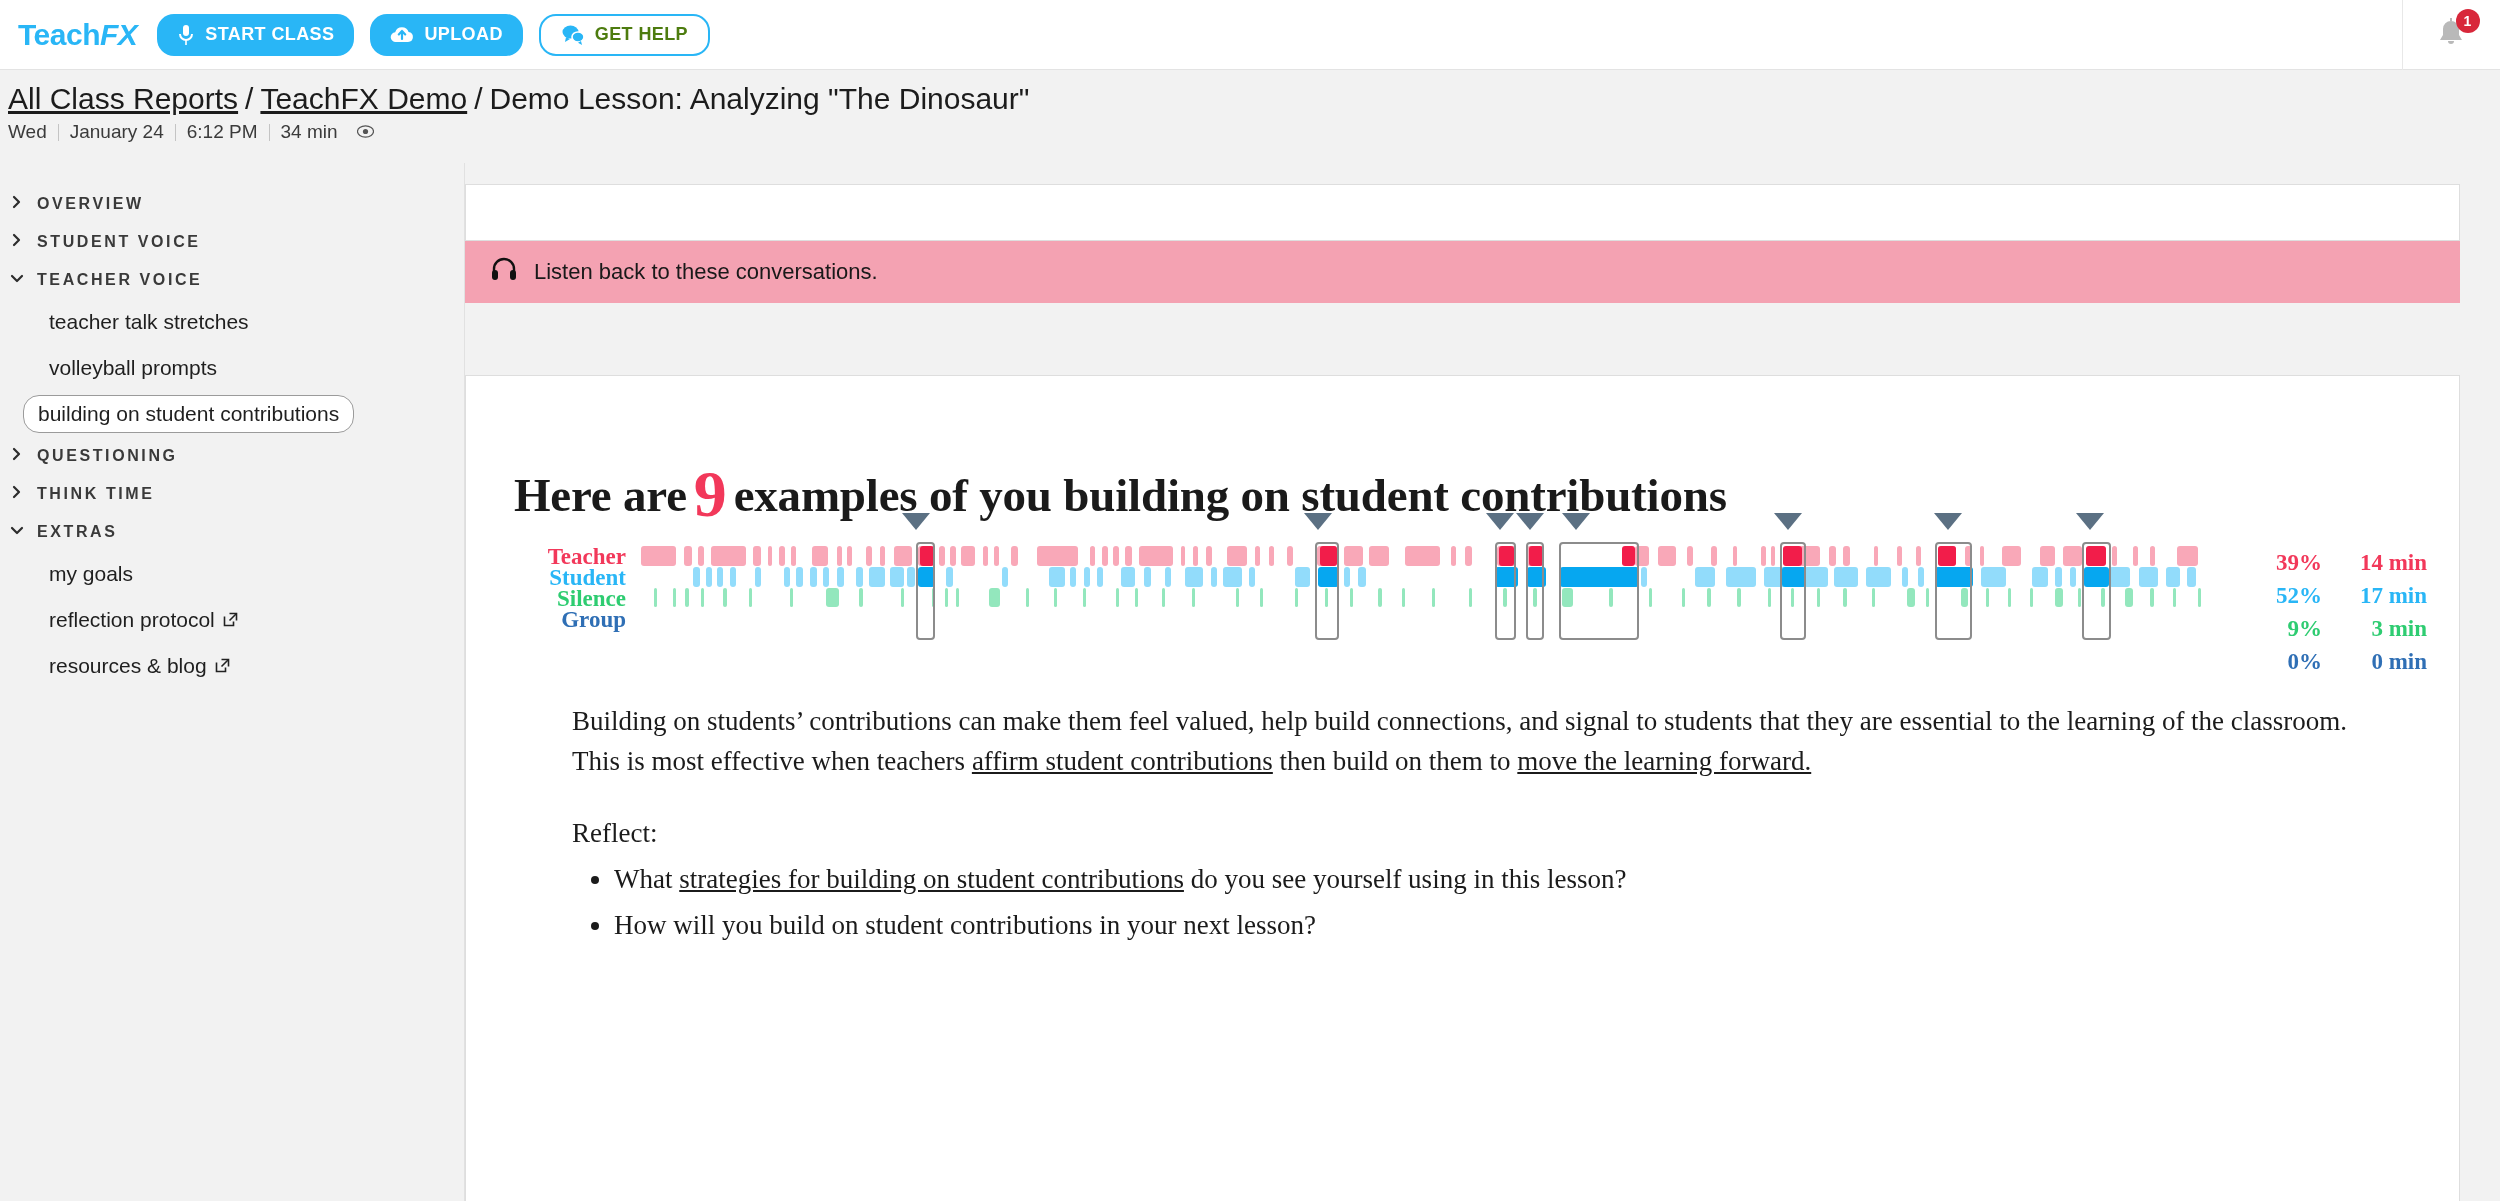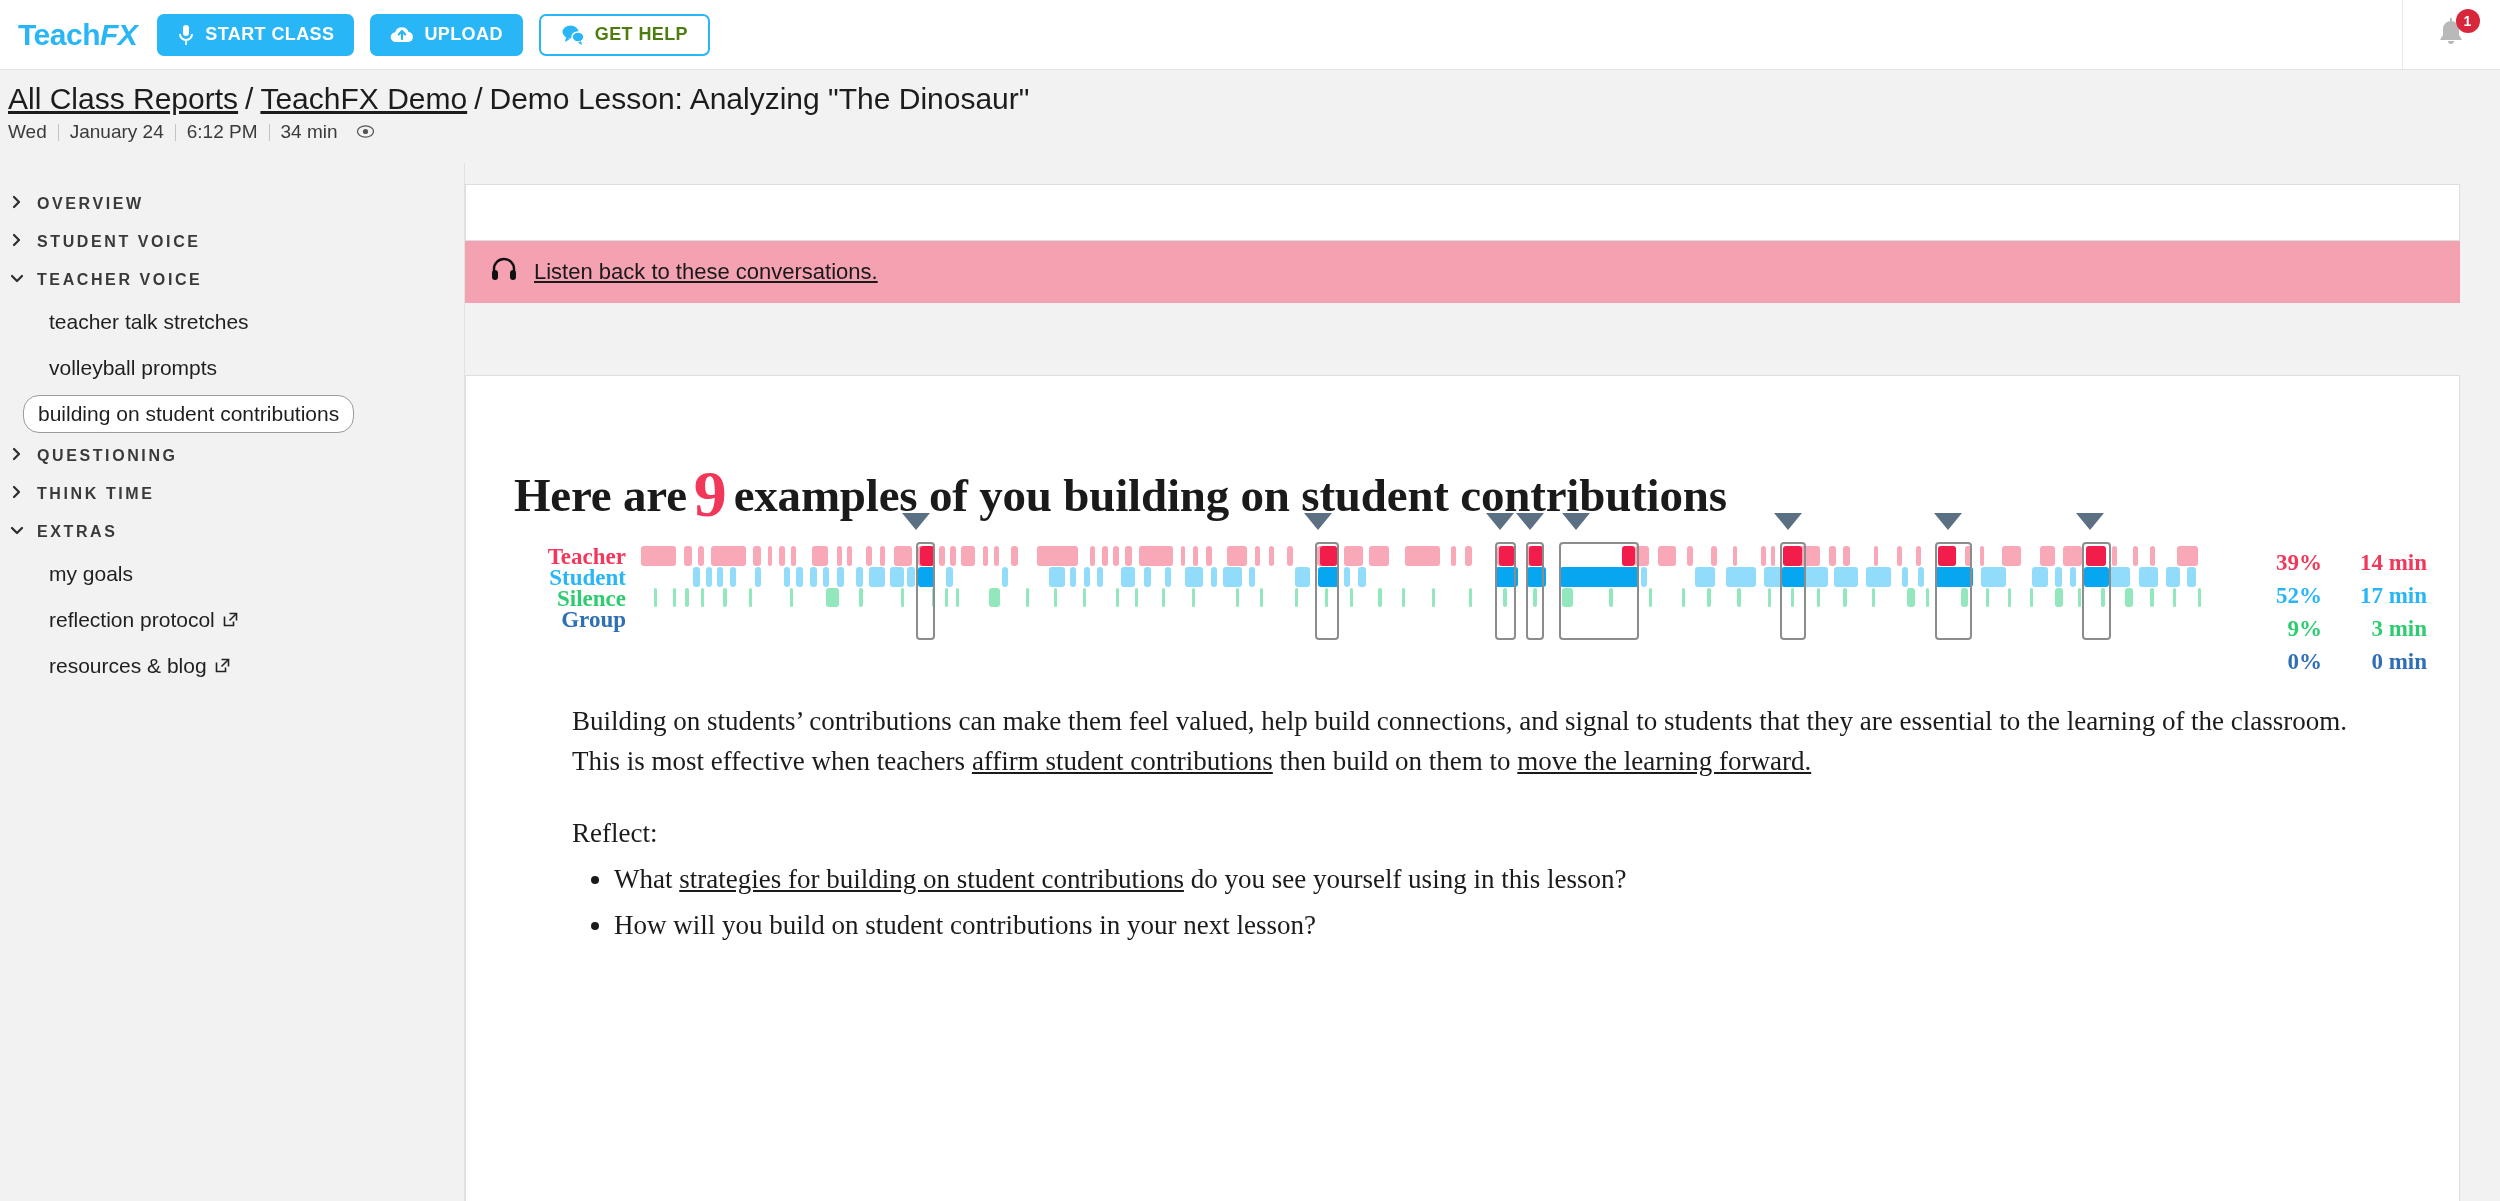--- a/index.html
+++ b/index.html
@@ -17,21 +17,21 @@
     display: flex; align-items: center;
     border-bottom: 1px solid #e3e3e3;
   }
   .logo {
     margin-left: 18px; margin-right: 20px;
     font-size: 30px; font-weight: 700; color: #29b6f6;
     letter-spacing: -0.5px; white-space: nowrap;
   }
   .logo .fx { font-style: italic; }
   .btn {
-    height: 42px; border-radius: 7px;
+    height: 42px; border-radius: 17px;
     display: inline-flex; align-items: center; gap: 10px;
     padding: 0 20px; margin-right: 16px;
     font-size: 18px; font-weight: 700; letter-spacing: .4px;
     cursor: pointer; border: none; white-space: nowrap;
   }
   .btn-primary { background: #29b6f6; color: #fff; }
   .btn-outline { background: #fff; color: #4d7c0f; border: 2px solid #29b6f6; }
   .btn svg { display: block; }
 
   .bell-wrap {
@@ -101,21 +101,21 @@
     background: #fff; border: 1px solid #dedede;
   }
   .card-top   { top: 21px;  height: 57px; }
   .card-body  { top: 212px; height: 848px; }
   .band {
     position: absolute; left: 0; width: 1995px; height: 62px;
     background: #f4a2b2;
     display: flex; align-items: center; gap: 17px; padding-left: 26px;
     font-size: 22px; color: #191919; cursor: pointer;
   }
-  .band-top    { top: 78px; text-decoration: underline; }
+  .band-top    { top: 78px; }
 
   .headline {
     position: absolute; top: 80px; left: 48px;
     font-family: "Liberation Serif", serif;
     font-size: 47px; font-weight: 700; color: #1a1a1a;
     white-space: nowrap; letter-spacing: -0.2px;
   }
   .headline .num {
     color: #f2385a; font-size: 66px; font-weight: 700;
     padding: 0 7px; vertical-align: -5px;

